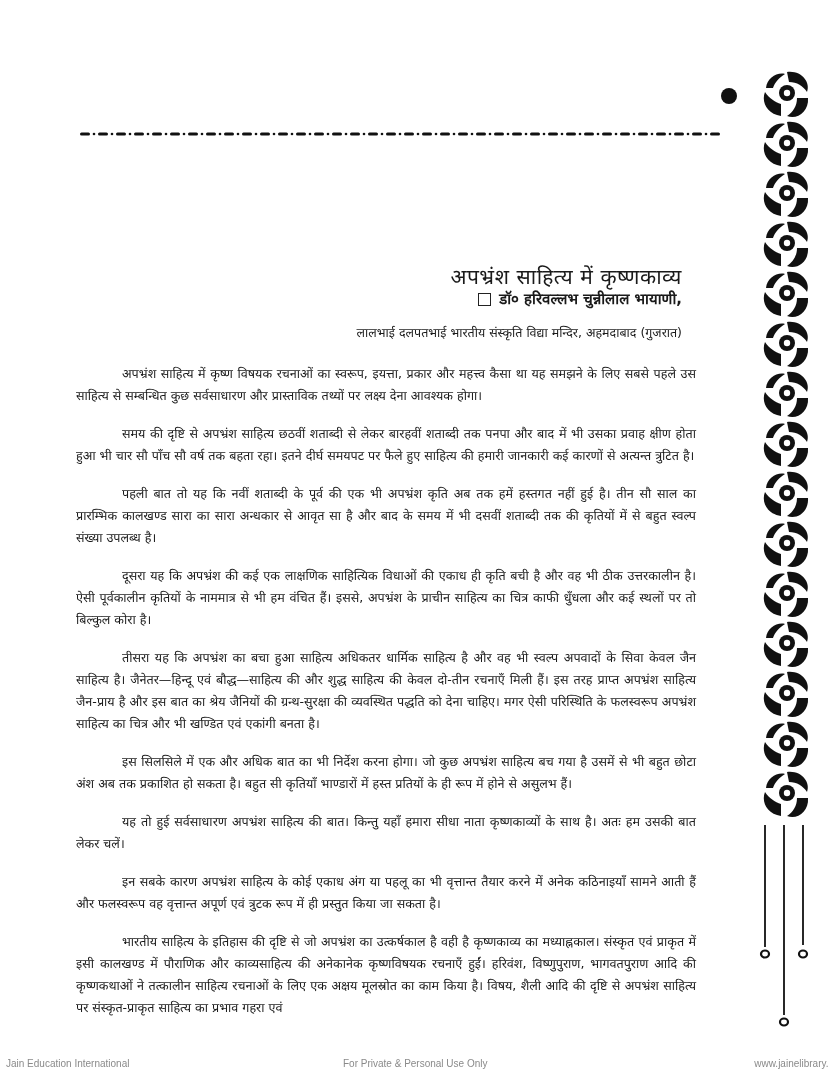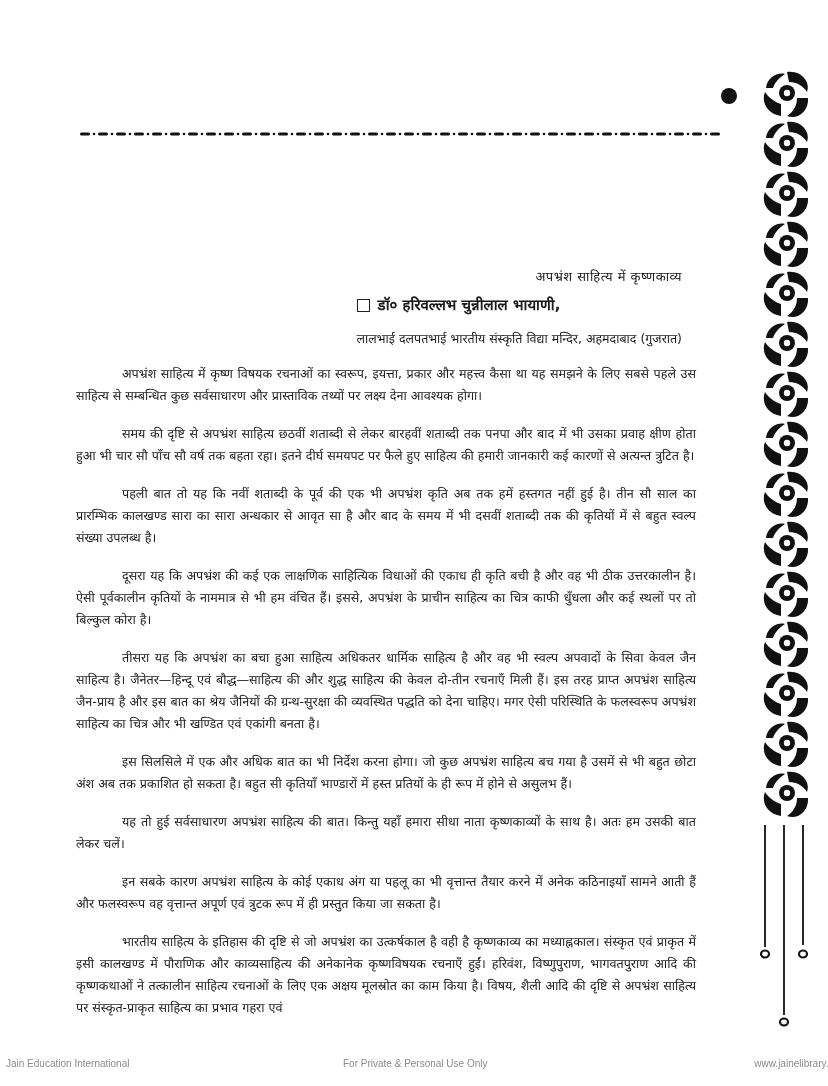--- a/index.html
+++ b/index.html
@@ -7,22 +7,22 @@
     width: 828px; height: 1086px; background: #ffffff; position: relative; overflow: hidden;
     font-family: "DejaVu Sans", sans-serif; color: #1a1a1a;
   }
   .page { position: absolute; left: 0; top: 0; width: 828px; height: 1086px; }
   .dot-bullet { position: absolute; left: 721px; top: 88px; width: 16px; height: 16px; border-radius: 50%; background: #111; }
   .dash-rule { position: absolute; left: 80px; top: 131px; width: 640px; height: 6px; }
   .border-ornament { position: absolute; left: 757px; top: 68px; width: 60px; height: 760px; }
   .hanging-lines { position: absolute; left: 755px; top: 825px; width: 70px; height: 210px; }
 
   .title-block { position: absolute; right: 146px; top: 266px; text-align: right; }
-  .article-title { font-size: 13px; font-weight: normal; letter-spacing: 0.5px; margin: 0; line-height: 22px; }
-  .author-line { font-size: 15px; font-weight: bold; margin-top: 6px; line-height: 22px; display: flex; justify-content: flex-start; align-items: center; gap: 8px; }
+  .article-title { font-size: 21px; font-weight: normal; letter-spacing: 0.5px; margin: 0; line-height: 22px; }
+  .author-line { font-size: 15px; font-weight: bold; line-height: 22px; display: flex; justify-content: flex-end; align-items: center; gap: 8px; }
   .square-box { display: inline-block; width: 11px; height: 11px; border: 1.5px solid #222; }
   .affiliation { font-size: 12.5px; margin-top: 13px; line-height: 20px; }
 
   .body-text { position: absolute; left: 76px; top: 347px; width: 620px; font-size: 12.6px; line-height: 22px; text-align: justify; }
   .para { margin: 16px 0 6px 0; text-indent: 46px; }
 
   .footer { position: absolute; left: 0; top: 1058px; width: 828px; height: 18px; font-family: "Liberation Sans", sans-serif; font-size: 10px; color: #8a8a8a; padding-left: 16px; }
   .footer span { position: absolute; top: 0; }
   .f-left { left: 6px; }
   .f-center { left: 343px; }

